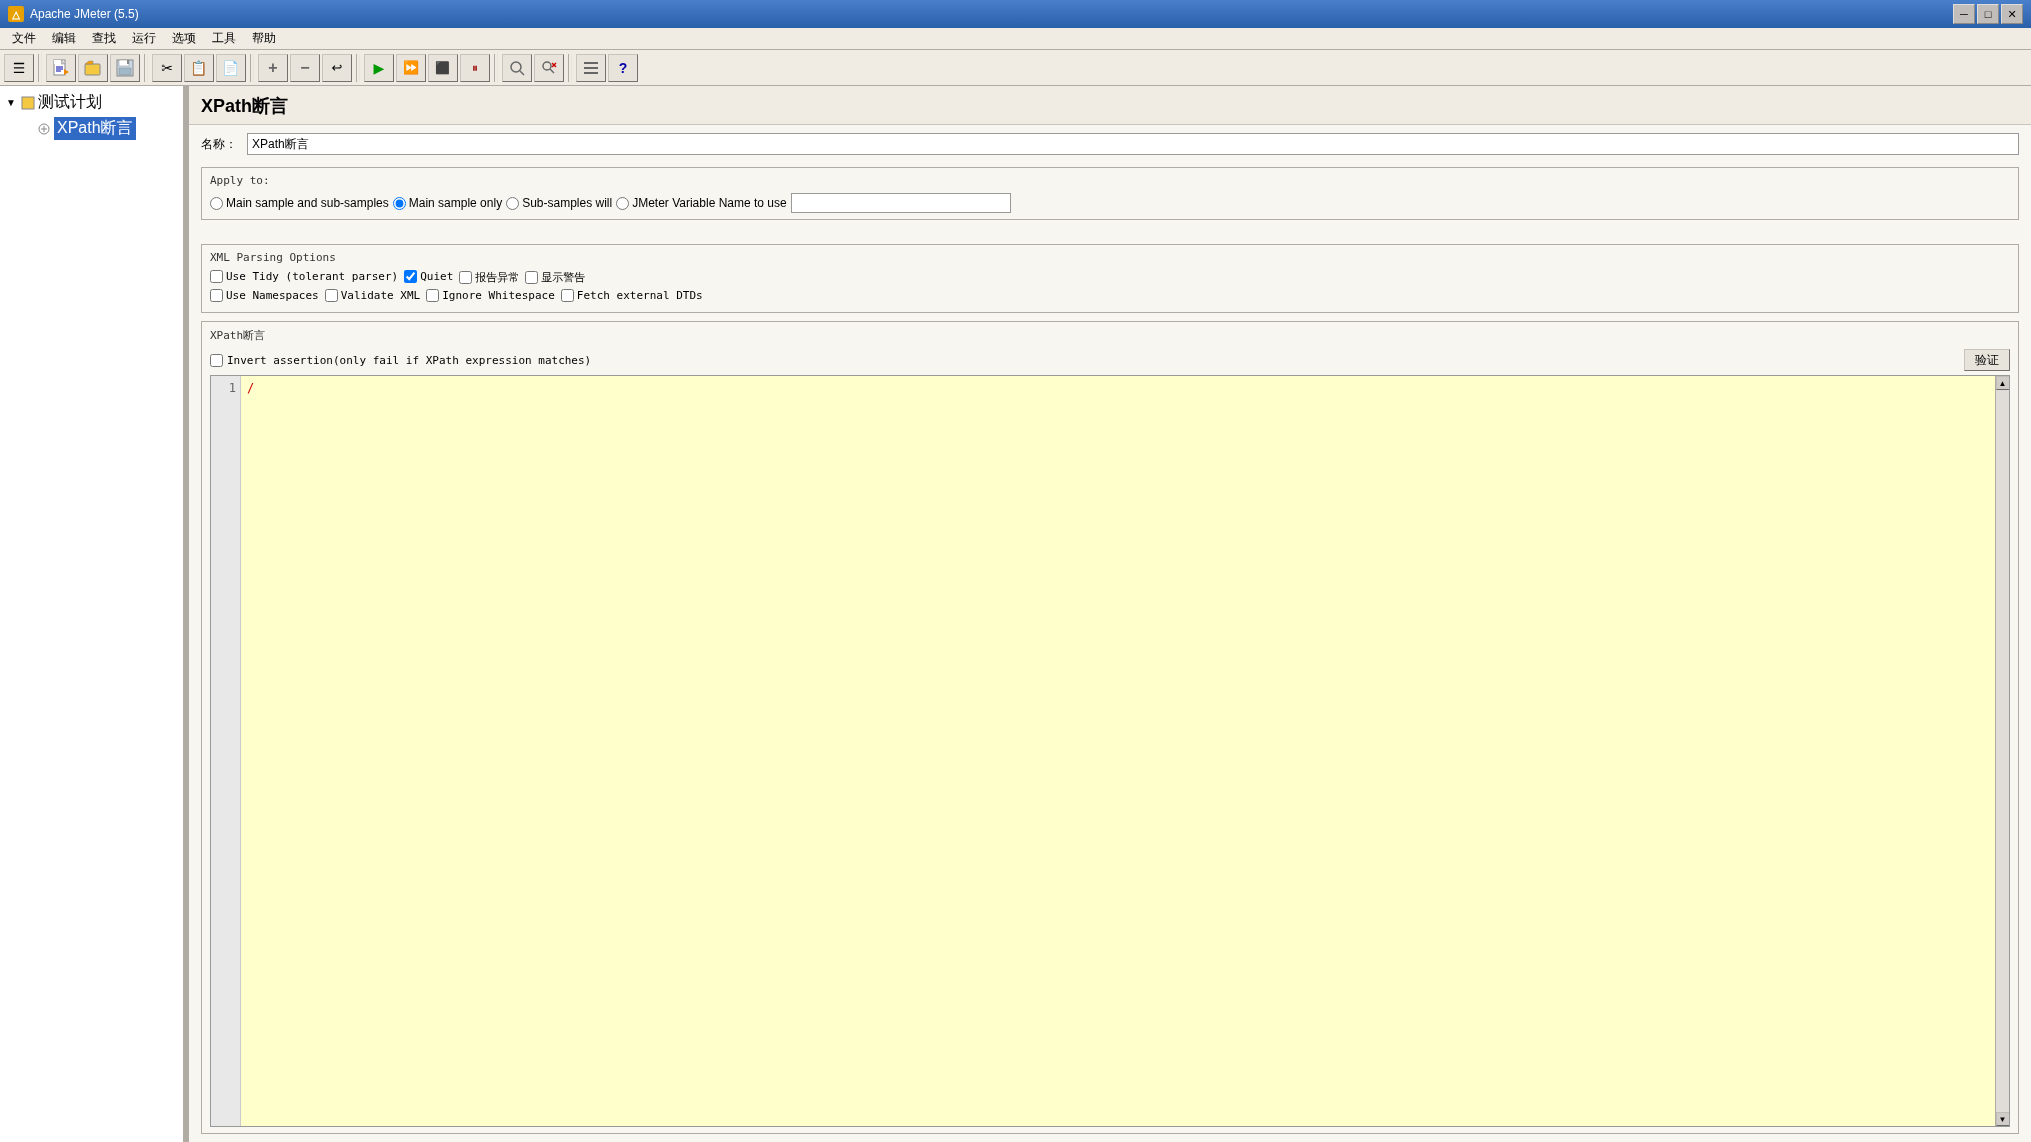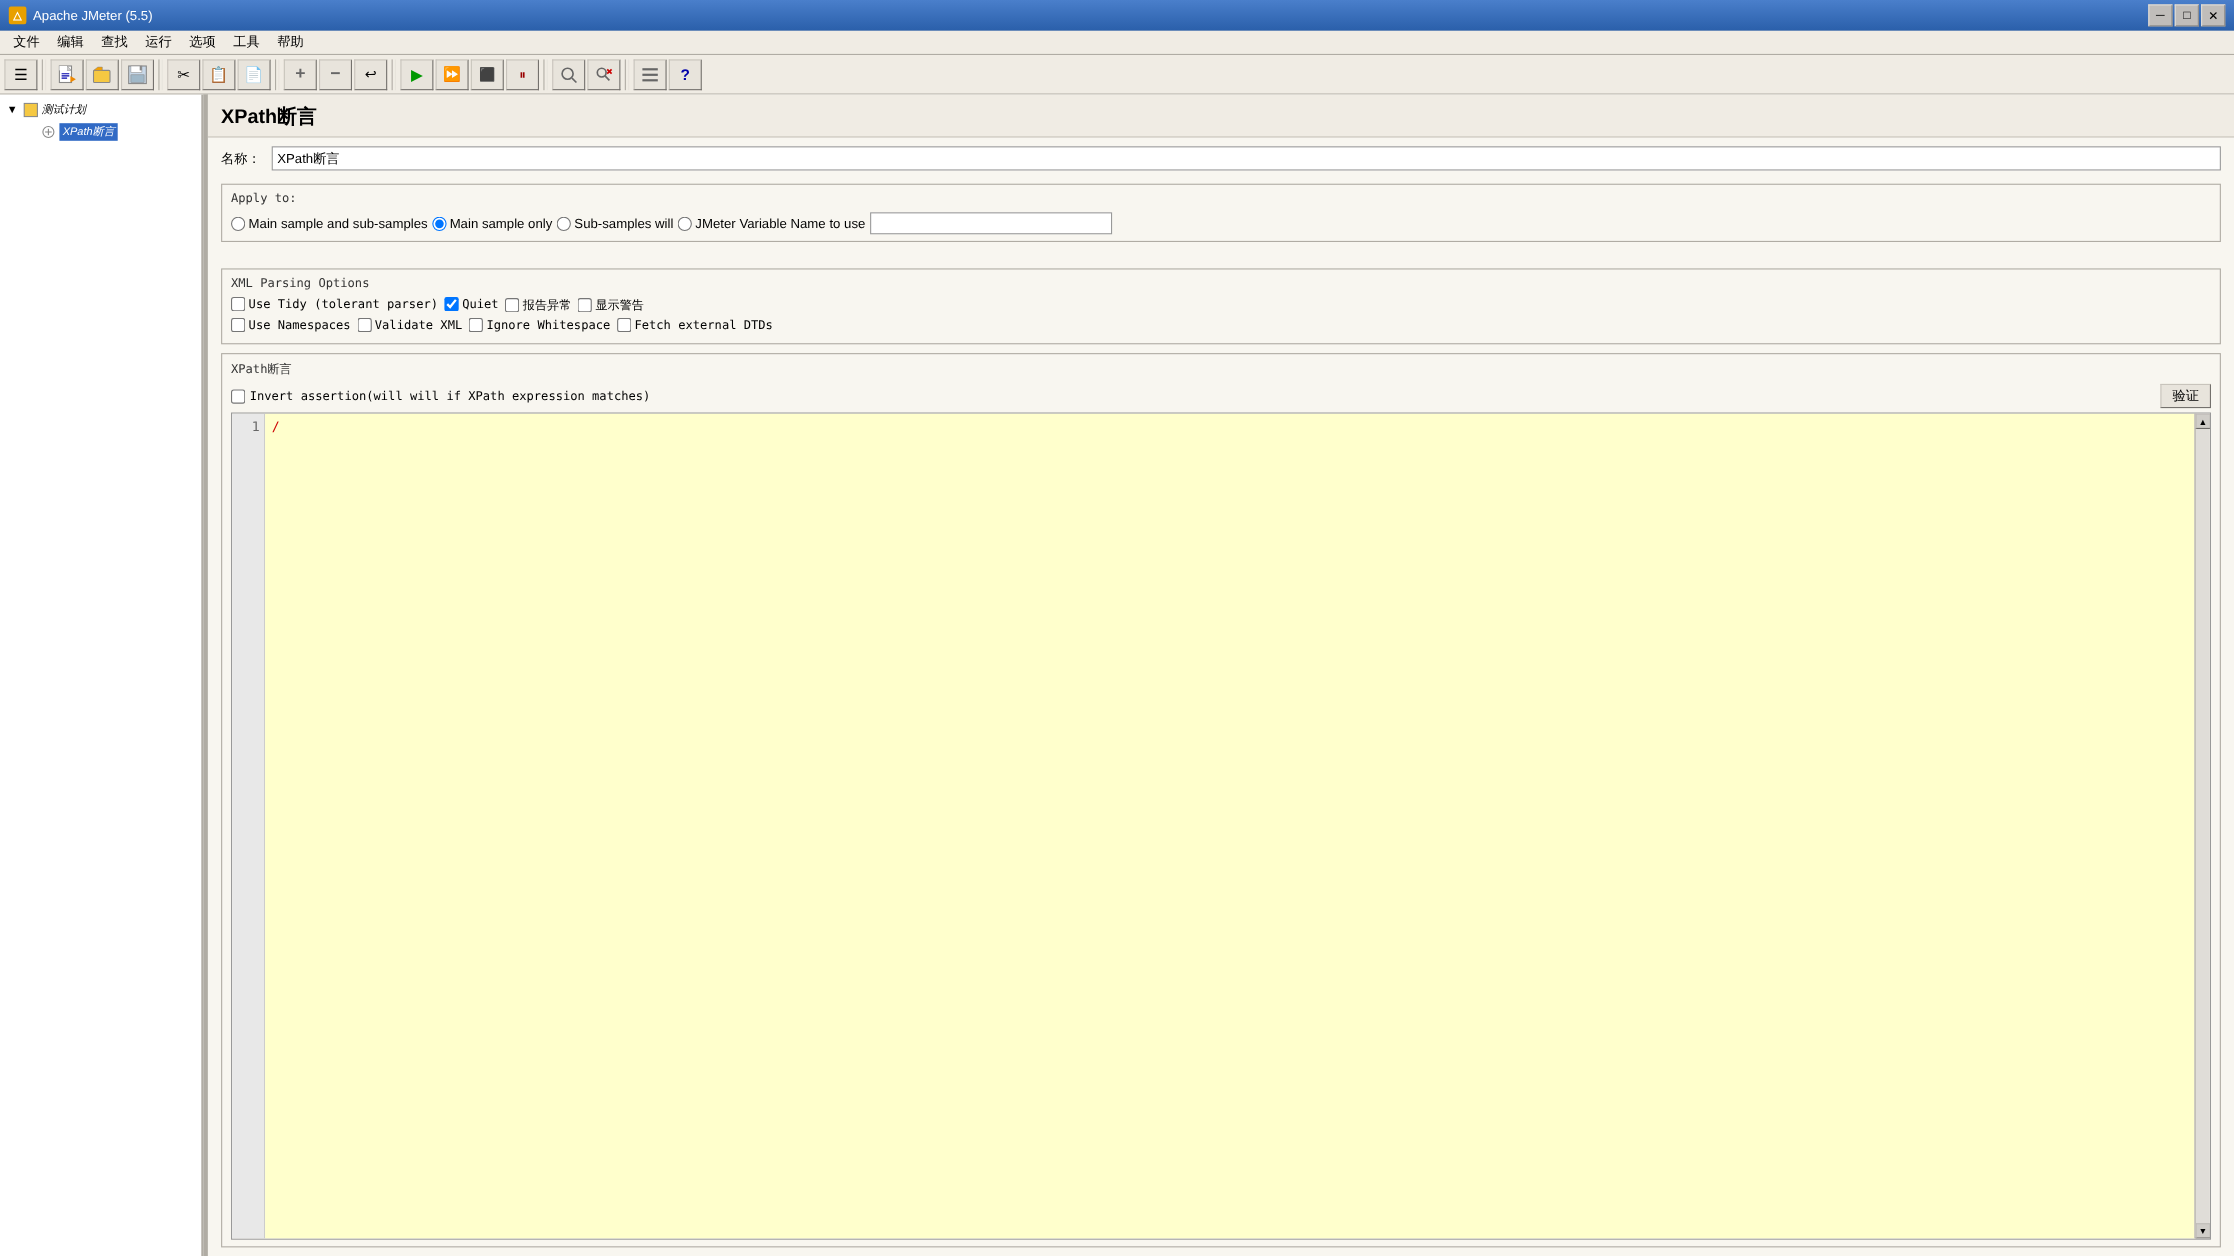--- a/index.html
+++ b/index.html
@@ -135,22 +135,21 @@
     }
     .tree-icon {
       width: 16px;
       height: 16px;
       display: flex;
       align-items: center;
       justify-content: center;
       font-size: 12px;
     }
     .tree-label {
-      font-size: 10px;
-      font-style: italic;
+      font-size: 16px;
     }
     .tree-item-selected .tree-label {
       background: #316ac5;
       color: white;
       padding: 1px 3px;
     }
 
     
     .right-panel {
       flex: 1;
@@ -552,21 +551,21 @@
           <span>Fetch external DTDs</span>
         </label>
       </div>
     </div>
 
     <div class="xpath-section">
       <div class="xpath-section-title">XPath断言</div>
       <div class="xpath-toolbar">
         <label class="invert-check">
           <input type="checkbox" style="">
-          <span>Invert assertion(will will if XPath expression matches)</span>
+          <span>Invert assertion(only fail if XPath expression matches)</span>
         </label>
         <button class="verify-btn">验证</button>
       </div>
 
       <div class="code-editor-wrapper">
         <div class="line-numbers">
           <div>1</div>
         </div>
         <textarea class="code-content" style="">/</textarea>
         <div class="scrollbar-right">

